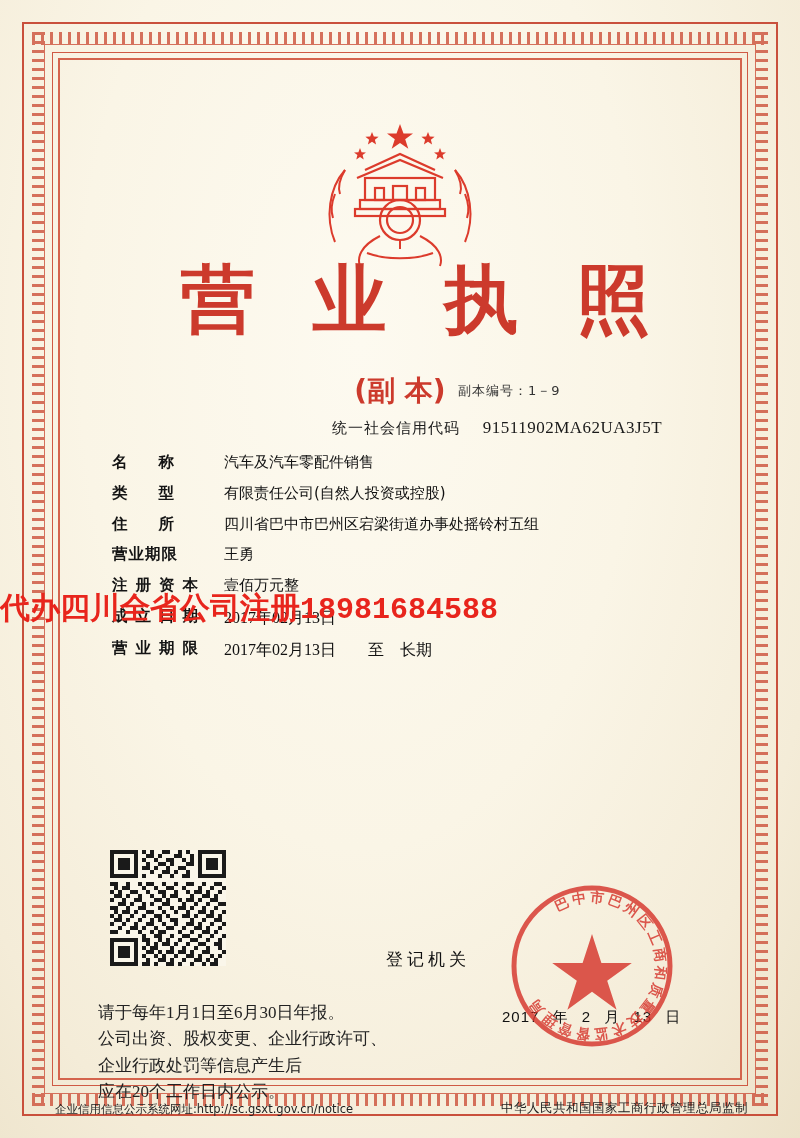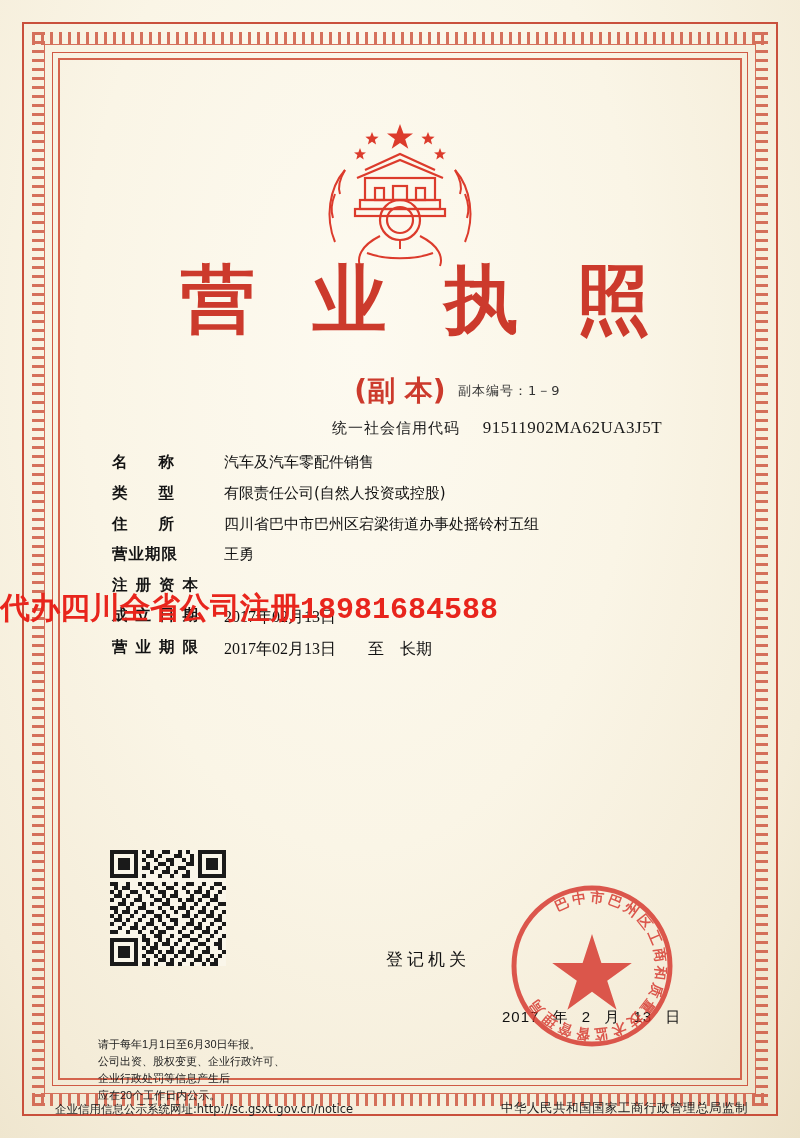--- a/index.html
+++ b/index.html
@@ -224,25 +224,24 @@
     height: 168px;
     z-index: 4;
     opacity: .82;
   }
 
   
   .notes {
     position: absolute;
     left: 98px;
     top: 1000px;
-    font-size: 11px;
+    font-size: 17px;
     line-height: 1.55;
     color: #222;
-    font-family: Liberation Sans, sans-serif;
-    margin-top: 36px;
+    font-family: Liberation Serif, serif;
   }
 
   
   .bottom-left {
     position: absolute;
     left: 55px;
     top: 1102px;
     font-size: 11.5px;
     color: #222;
     font-family: "DejaVu Sans", sans-serif;
@@ -333,20 +332,21 @@
       <div class="field-value">四川省巴中市巴州区宕梁街道办事处摇铃村五组</div>
     </div>
 
     <div class="field">
       <div class="field-label lbl-4">营业期限</div>
       <div class="field-value">王勇</div>
     </div>
 
     <div class="field">
       <div class="field-label lbl-5">注册资本</div>
+      <div class="field-value">壹佰万元整</div>
     </div>
 
     <div class="field">
       <div class="field-label lbl-5">成立日期</div>
       <div class="field-value serif">2017年02月13日</div>
     </div>
 
     <div class="field">
       <div class="field-label lbl-5">营业期限</div>
       <div class="field-value serif">2017年02月13日　　至　长期</div>

